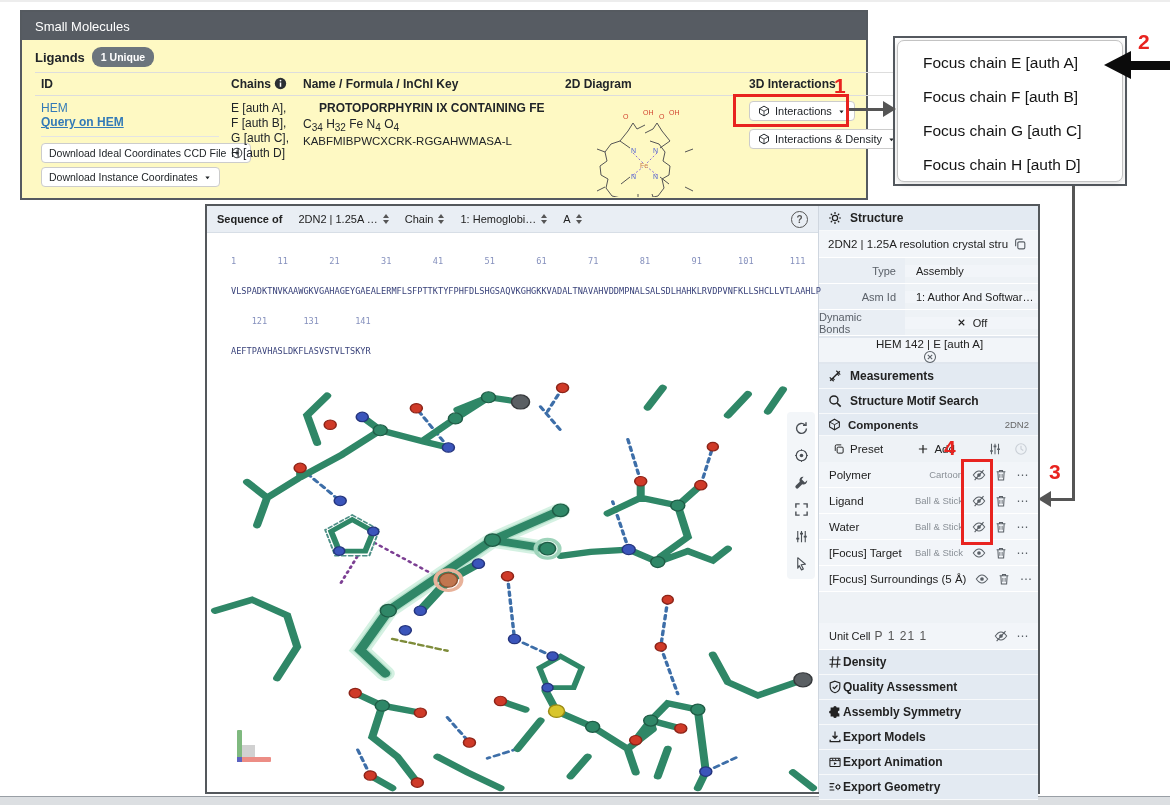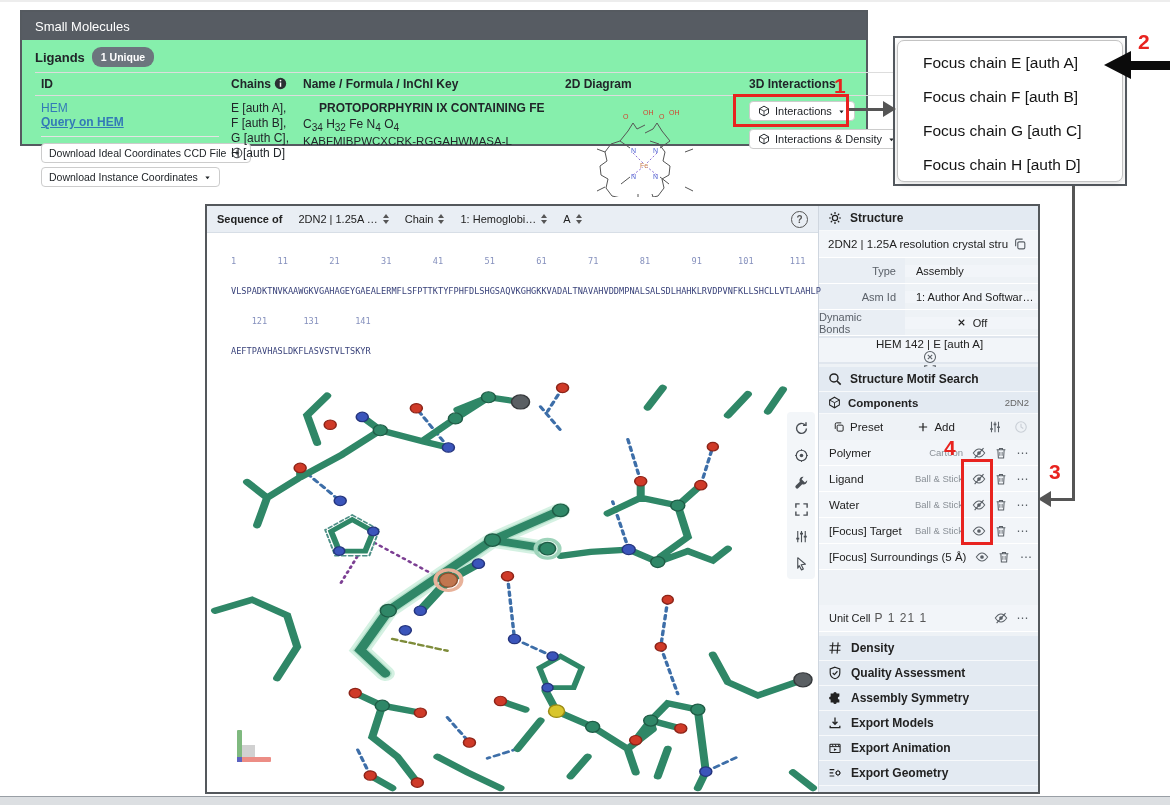--- a/index.html
+++ b/index.html
@@ -1,21 +1,21 @@
 <!DOCTYPE html>
 <html><head>
 <meta charset="utf-8">
 <style>
   html,body{margin:0;padding:0;background:#fff;}
   .page{position:relative;width:1170px;height:805px;background:#fff;font-family:"Liberation Sans",sans-serif;overflow:hidden;}
   .topline{position:absolute;left:0;top:0;width:100%;height:2px;background:#ededed;}
   .bottom-strip{position:absolute;left:0;top:796px;width:100%;height:9px;background:#dcdfe2;border-top:1px solid #999fa5;}
 
   
-  .card{position:absolute;left:20px;top:10px;width:848px;height:136px;border:2px solid #555a60;background:#86efac;box-sizing:border-box;}
+  .card{position:absolute;left:20px;top:10px;width:848px;height:190px;border:2px solid #555a60;background:#fef9c3;box-sizing:border-box;}
   .card-header{height:28px;background:#575c63;color:#fff;font-size:13px;display:flex;align-items:center;padding:0 13px;}
   .card-body{padding:7px 13px 0 13px;}
   .lig-line{display:flex;align-items:center;gap:7px;font-size:13px;font-weight:bold;color:#212529;}
   .badge{background:#6c757d;color:#fff;font-size:10.5px;font-weight:bold;border-radius:9px;padding:4px 9px;}
   table.lig{width:100%;border-collapse:collapse;margin-top:5px;table-layout:fixed;}
   table.lig th{font-size:12px;text-align:left;color:#212529;border-top:1px solid #ddd;border-bottom:1px solid #ddd;padding:4px 6px;}
   table.lig td{font-size:12px;vertical-align:top;padding:5px 6px;color:#212529;}
   .w-id{width:178px}.w-ch{width:60px}.w-nm{width:250px}.w-2d{width:172px}.w-3d{width:138px}
   a.lnk{color:#337ab7;text-decoration:none;font-size:12px;}
   a.lnk.bold{font-weight:bold;text-decoration:underline;}
@@ -91,21 +91,21 @@
   .crow{height:26px;background:#f2f5f9;border-bottom:1px solid #fff;padding:0 4px 0 10px;}
   .crow .nm{font-size:11.5px;white-space:nowrap;}
   .crow .rep{margin-left:auto;font-size:9.5px;color:#8a9097;padding-right:5px;white-space:nowrap;}
   .icobtn{width:22px;display:flex;justify-content:center;color:#5a6067;flex:0 0 auto;}
   .icobtn svg{width:14px;height:14px;}
   .icobtn.pale{color:#c9cfd6;}
   .dots{font-size:12px;letter-spacing:1px;color:#5a6067;line-height:10px;}
   .ucell{height:27px;background:#f2f5f9;border-bottom:1px solid #fff;padding:0 4px 0 10px;margin-top:31px;}
   .ucell .sg{font-size:12px;color:#555;margin-left:4px;letter-spacing:1px;}
   .ucell .spacer{flex:1;}
-  .bsec{height:25px;background:#e3eaf2;border-bottom:1px solid #f7f9fb;font-weight:bold;font-size:12px;gap:9px;padding:0 9px;}
+  .bsec{height:25px;background:#e3eaf2;border-bottom:1px solid #f7f9fb;font-weight:bold;font-size:12px;gap:1px;padding:0 9px;}
   .bsec svg{width:14px;height:14px;}
   .pfill{flex:1;background:#e7edf4;}
 </style>
 </head>
 <body>
 
 <svg width="0" height="0" style="position:absolute">
   <defs>
     <symbol id="i-cube" viewBox="0 0 16 16">
         <path d="M8 1.5 14 5v6L8 14.5 2 11V5Z" fill="none" stroke="currentColor" stroke-width="1.3"></path>
@@ -590,20 +590,26 @@
           </span>
         <span class="icobtn">
             <svg>
               <use href="#i-focus"></use>
             </svg>
           </span>
       </div>
       <div class="gap3"></div>
       <div class="prow phead">
         <svg>
+            <use href="#i-measure"></use>
+          </svg>
+        <span>Measurements</span>
+      </div>
+      <div class="prow phead">
+        <svg>
             <use href="#i-search"></use>
           </svg>
         <span>Structure Motif Search</span>
       </div>
       <div class="prow chead">
         <svg width="13" height="13">
             <use href="#i-cube"></use>
           </svg>
         <span>Components</span>
         <span class="tag">2DN2</span>

